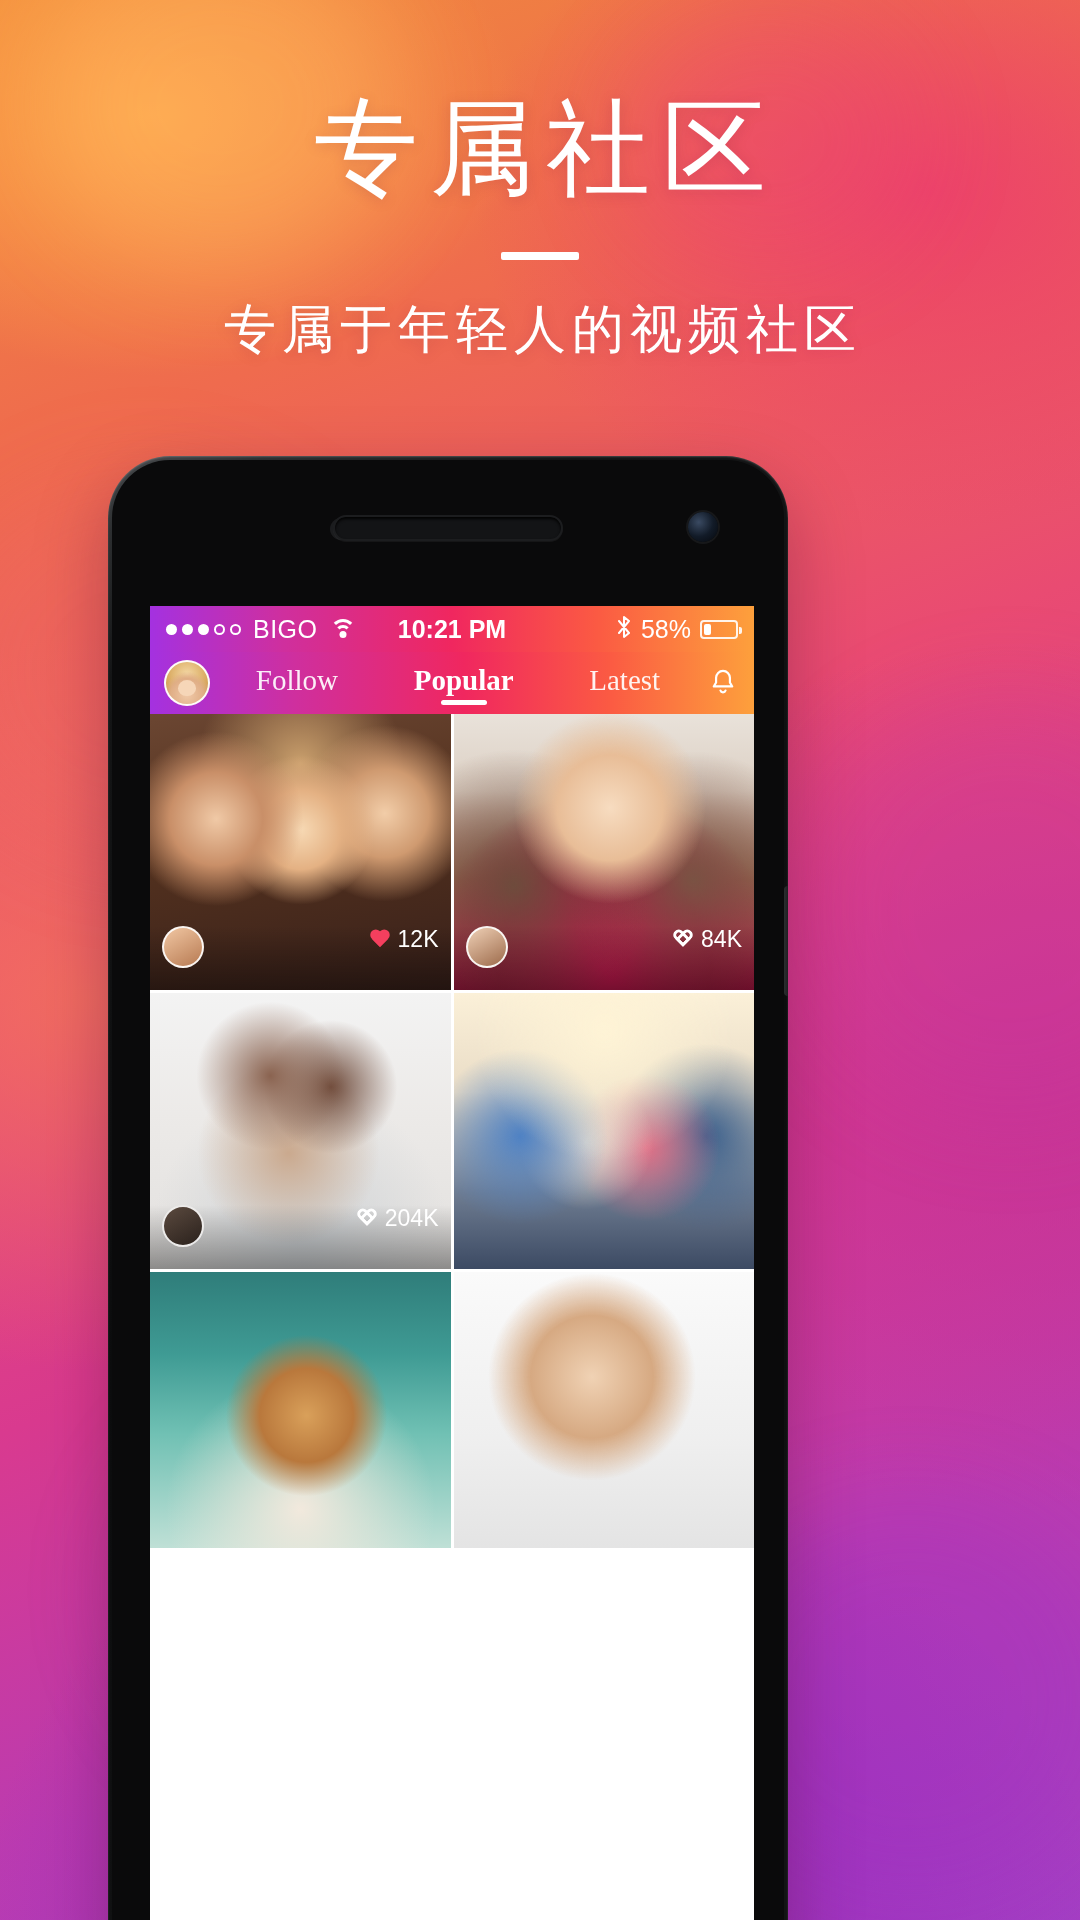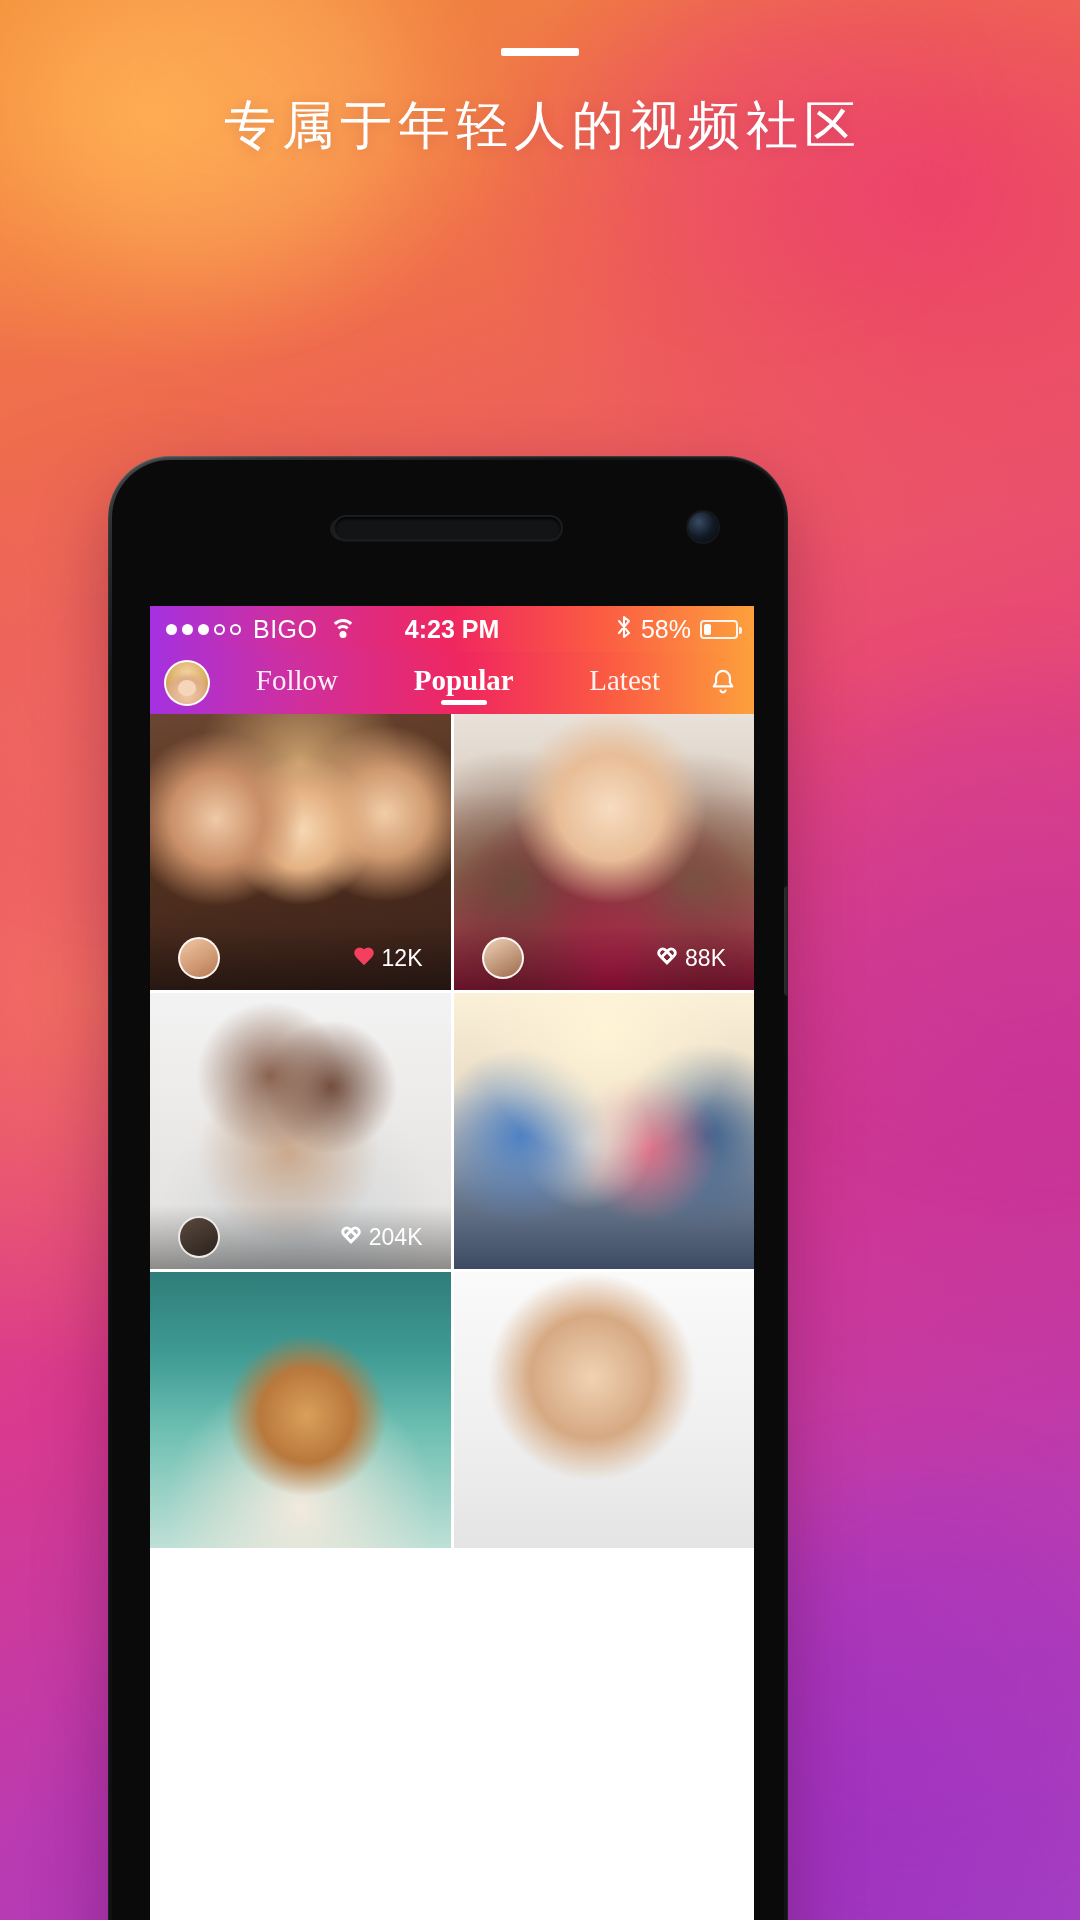--- a/index.html
+++ b/index.html
@@ -177,22 +177,22 @@
     width: 100%; height: calc(100% - 108px);
     display: grid;
     grid-template-columns: 1fr 1fr;
     grid-auto-rows: 276px;
     gap: 3px; background: #ffffff;
   }
   .cell { position: relative; overflow: hidden; }
   .cell .photo { position: absolute; inset: 0; }
   .meta {
     position: absolute; left: 0; right: 0; bottom: 0;
-    height: 64px; display: flex; align-items: center;
-    justify-content: space-between; padding: 0 28px;
+    height: 64px; display: flex; align-items: flex-start;
+    justify-content: space-between; padding: 0 12px;
     background: linear-gradient(to top, rgba(0,0,0,.38), rgba(0,0,0,0));
   }
   .mini-avatar {
     width: 42px; height: 42px; border-radius: 50%;
     border: 2px solid rgba(255,255,255,.9);
     overflow: hidden; flex: 0 0 auto;
   }
   .likes { display: flex; align-items: center; gap: 7px; color: #fff; font-size: 23px; }
   .heart { width: 22px; height: 20px; position: relative; display:inline-block; }
   .heart::before, .heart::after {
@@ -265,20 +265,21 @@
     <div class="blob" style="left:40px;top:-60px;width:360px;height:330px;background:rgba(255,190,110,.55)"></div>
     <div class="blob" style="left:620px;top:10px;width:300px;height:260px;background:rgba(236,70,120,.5)"></div>
     <div class="blob" style="left:-60px;top:480px;width:420px;height:380px;background:rgba(244,120,95,.45)"></div>
     <div class="blob" style="left:800px;top:700px;width:420px;height:420px;background:rgba(206,60,160,.5)"></div>
     <div class="blob" style="left:120px;top:1380px;width:480px;height:420px;background:rgba(170,55,195,.45)"></div>
     <div class="blob" style="left:700px;top:1500px;width:420px;height:400px;background:rgba(150,45,200,.5)"></div>
   </div>
 </div>
 
 <div id="headline">
+  <div id="title">专属社区</div>
   <div id="divider"></div>
   <div id="subtitle">专属于年轻人的视频社区</div>
 </div>
 
 <div id="phone">
   <div id="phone-inner">
     <div id="sensor"></div>
     <div id="earpiece"></div>
     <div id="front-camera"></div>
 
@@ -293,21 +294,21 @@
             <span class="dot hollow"></span>
             <span class="dot hollow"></span>
           </div>
           <span class="carrier">BIGO</span>
           <span class="wifi">
               <i></i>
               <i></i>
               <i></i>
             </span>
         </div>
-        <div class="sb-center">4:23 PM</div>
+        <div class="sb-center">10:21 PM</div>
         <div class="sb-right">
           <span class="bt">
             <svg width="16" height="24" viewBox="0 0 16 24" fill="none" stroke="#fff" stroke-width="2" stroke-linejoin="round" stroke-linecap="round">
               <path d="M3 6l10 12L8 22V2l5 4L3 18"></path>
             </svg>
           </span>
           <span class="batt-pct">58%</span>
           <span class="batt">
               <span style="width:22%"></span>
             </span>
@@ -341,21 +342,21 @@
             </div>
           </div>
         </div>
 
         <div class="cell">
           <div class="photo ph-girl"></div>
           <div class="meta">
             <div class="mini-avatar av-b"></div>
             <div class="likes">
               <span class="heart outline"></span>
-              <span>88K</span>
+              <span>84K</span>
             </div>
           </div>
         </div>
 
         <div class="cell">
           <div class="photo ph-dance"></div>
           <div class="meta">
             <div class="mini-avatar av-c"></div>
             <div class="likes">
               <span class="heart outline"></span>

